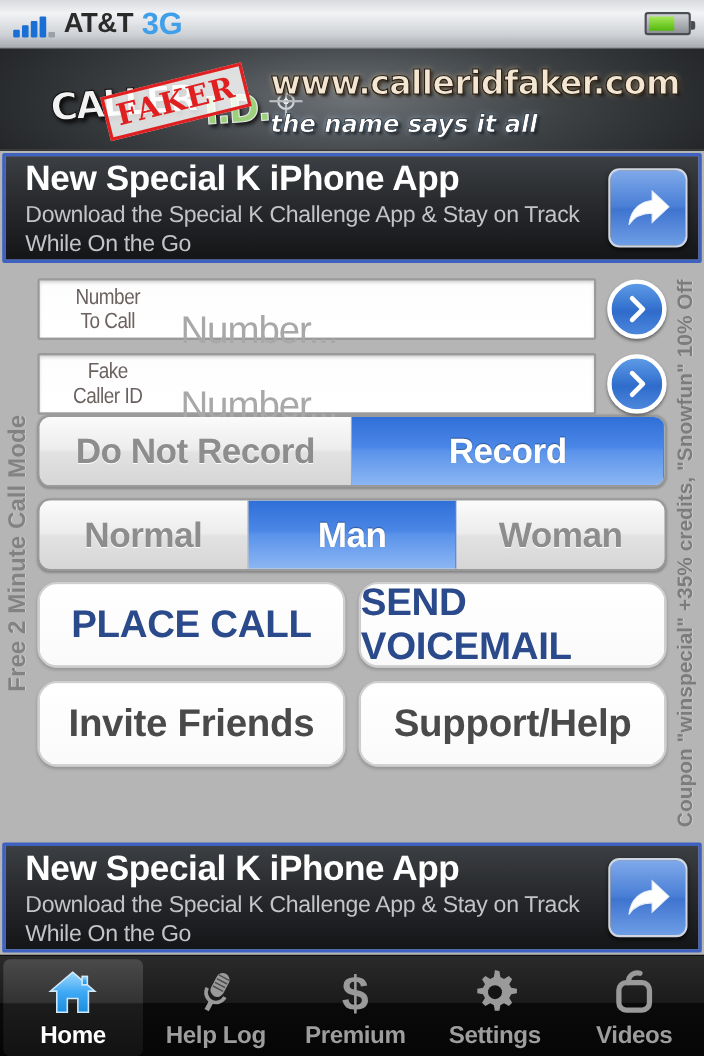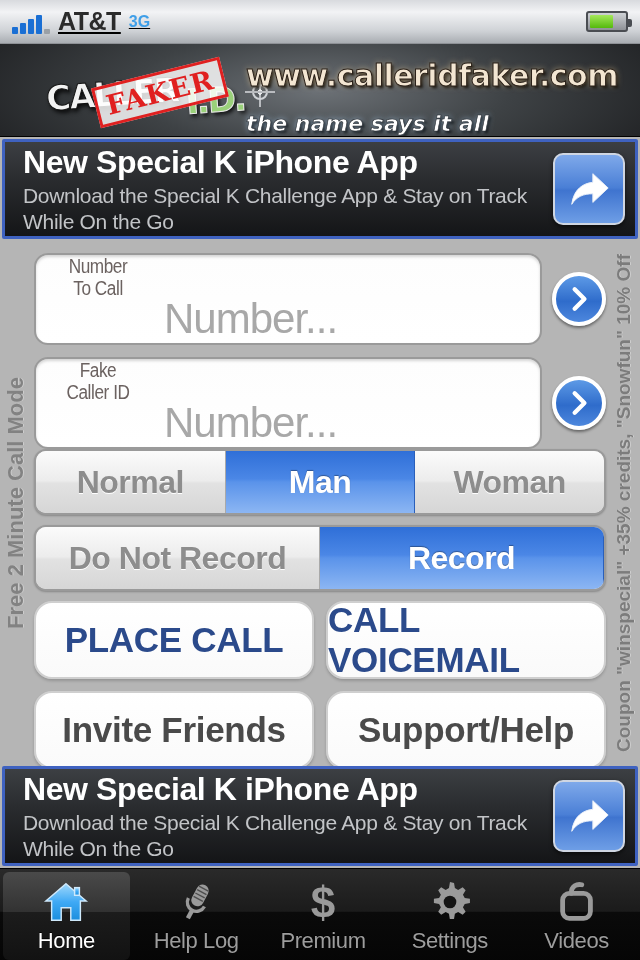--- a/index.html
+++ b/index.html
@@ -12,30 +12,30 @@
     -webkit-font-smoothing:antialiased;
   }
 
   
   .statusbar{
     height:44px; width:640px;
     background:linear-gradient(to bottom,#d8dade 0%,#f2f3f5 28%,#cfd2d6 72%,#a9adb2 100%);
     border-bottom:1px solid #8e9196;
     display:flex; align-items:center; position:relative;
   }
-  .sb-left{ display:flex; align-items:flex-end; gap:8px; padding-left:12px;text-decoration:underline; }
+  .sb-left{ display:flex; align-items:flex-end; gap:8px; padding-left:12px; }
   .bars{ display:flex; align-items:flex-end; gap:2px; height:20px; }
   .bars i{ display:block; width:6px; background:#1a6fd4; border-radius:1px; }
   .bars i:nth-child(1){height:7px}
   .bars i:nth-child(2){height:11px}
   .bars i:nth-child(3){height:15px}
   .bars i:nth-child(4){height:19px}
   .bars i:nth-child(5){height:5px; background:#9aa0a6}
   .carrier{ font-size:25px; font-weight:bold; color:#2b2b2b; letter-spacing:-0.5px; line-height:25px; }
-  .netw{ font-size:16px; font-weight:bold; color:#3f9fe8; line-height:25px; }
+  .netw{ font-size:28px; font-weight:bold; color:#3f9fe8; line-height:25px; }
   .clock{
     position:absolute; left:0; right:0; text-align:center;
     font-size:25px; font-weight:bold; color:#151515; letter-spacing:-0.3px;
   }
   .battery{
     position:absolute; right:12px; top:11px;
     width:42px; height:21px; border:2px solid #4a4d52; border-radius:3px;
     background:linear-gradient(to bottom,#cfd2d6,#8e9196); padding:2px;
   }
   .battery:after{
@@ -95,21 +95,21 @@
     position:absolute; right:22px; top:14px; text-align:left;
     font-family:"DejaVu Sans", sans-serif;
   }
   .site .url{
     font-size:30px; font-weight:bold; color:#f3e6d2; letter-spacing:-0.5px;
     text-shadow:0 0 6px rgba(255,220,160,.55), 2px 2px 3px #000;
     -webkit-text-stroke:1px #2a2018;
   }
   .site .tag{
     font-size:22px; font-weight:bold; color:#ffffff; letter-spacing:0px;
-    margin-top:18px; text-shadow:0 0 6px rgba(180,220,255,.6), 2px 2px 3px #000;
+    margin-top:8px; text-shadow:0 0 6px rgba(180,220,255,.6), 2px 2px 3px #000;
     -webkit-text-stroke:0.6px #23282e; font-style:italic;
   }
 
   
   .ad{
     width:636px; margin:2px; height:100px;
     border:3px solid #3f62c0; border-radius:2px;
     background:linear-gradient(to bottom,#3c3f43 0%,#2a2c2f 40%,#141517 100%);
     display:flex; align-items:center; padding:0 10px; position:relative;
   }
@@ -143,35 +143,35 @@
   .side-right span{
     transform:rotate(-90deg); white-space:nowrap;
     font-size:19px; font-weight:bold; color:#7c7c7c;
     text-shadow:0 1px 0 #cdcdcd;
   }
   .content{ position:absolute; left:34px; right:34px; top:0; }
 
   
   .field-row{ display:flex; align-items:center; margin-top:12px; }
   .field{
-    flex:1; height:92px; border-radius:14px;
+    flex:1; height:56px; border-radius:2px;
     background:linear-gradient(to bottom,#fdfdfd,#ffffff);
     border:2px solid #9a9a9a;
     box-shadow:inset 0 2px 3px rgba(0,0,0,.16);
-    display:flex; align-items:flex-start; padding:0 10px;
+    display:flex; align-items:center; padding:0 10px;
   }
   .field-label{
     width:104px; text-align:center; flex:0 0 104px;
     font-size:20px; color:#6b6260; font-weight:normal;
     font-family:"Liberation Sans Narrow","Liberation Sans", sans-serif;
     line-height:22px; letter-spacing:-0.5px;
     transform:scaleX(.86);
   }
   .field-input{
-    flex:1; font-size:42px; color:#a8a8a8; padding-left:14px;
+    flex:1; font-size:35px; color:#a8a8a8; padding-left:14px;
     letter-spacing:-1px;
     margin-top:40px;
   }
   .circle-btn{
     flex:0 0 54px; width:54px; height:54px; margin-left:10px; border-radius:50%;
     background:linear-gradient(to bottom,#5d9ae6 0%,#2f6ccb 55%,#4d87dd 100%);
     border:4px solid #ffffff;
     box-shadow:0 2px 3px rgba(0,0,0,.45);
     display:flex; align-items:center; justify-content:center;
   }
@@ -227,21 +227,21 @@
     flex:1; display:flex; flex-direction:column; align-items:center;
     justify-content:center; gap:2px; position:relative;
   }
   .tab.active{
     background:linear-gradient(to bottom,#4a4a4a 0%,#323232 45%,#1c1c1c 46%,#121212 100%);
     border-radius:6px; margin:3px; 
   }
   .tab .ticon{ height:48px; display:flex; align-items:center; justify-content:center; }
   .tab .ticon svg{ width:46px; height:46px; }
   .tab .tlabel{
-    font-size:22px; font-weight:normal; color:#9d9d9d; letter-spacing:-0.4px;
+    font-size:22px; font-weight:bold; color:#9d9d9d; letter-spacing:-0.4px;
     text-shadow:0 -1px 0 #000;
   }
   .tab.active .tlabel{ color:#ffffff; }
 </style>
 </head>
 <body>
 
 <div class="statusbar">
   <div class="sb-left">
     <span class="bars">
@@ -322,33 +322,33 @@
       </div>
       <div class="circle-btn">
         <svg viewBox="0 0 24 24">
           <path d="M8 3 L17 12 L8 21" fill="none" stroke="#ffffff" stroke-width="4" stroke-linecap="round" stroke-linejoin="round"></path>
         </svg>
       </div>
     </div>
 
 
     <div class="seg">
+      <div class="seg-item">Do Not Record</div>
+      <div class="seg-item on">Record</div>
+    </div>
+
+    <div class="seg">
       <div class="seg-item">Normal</div>
       <div class="seg-item on">Man</div>
       <div class="seg-item">Woman</div>
     </div>
 
-    <div class="seg">
-      <div class="seg-item">Do Not Record</div>
-      <div class="seg-item on">Record</div>
-    </div>
-
     <div class="grid">
       <div class="act primary">PLACE CALL</div>
-      <div class="act primary">CALL VOICEMAIL</div>
+      <div class="act primary">SEND VOICEMAIL</div>
       <div class="act secondary">Invite Friends</div>
       <div class="act secondary">Support/Help</div>
     </div>
 
   </div>
 </div>
 
 <div class="ad">
   <div class="ad-text">
     <div class="ad-title">New Special K iPhone App</div>

